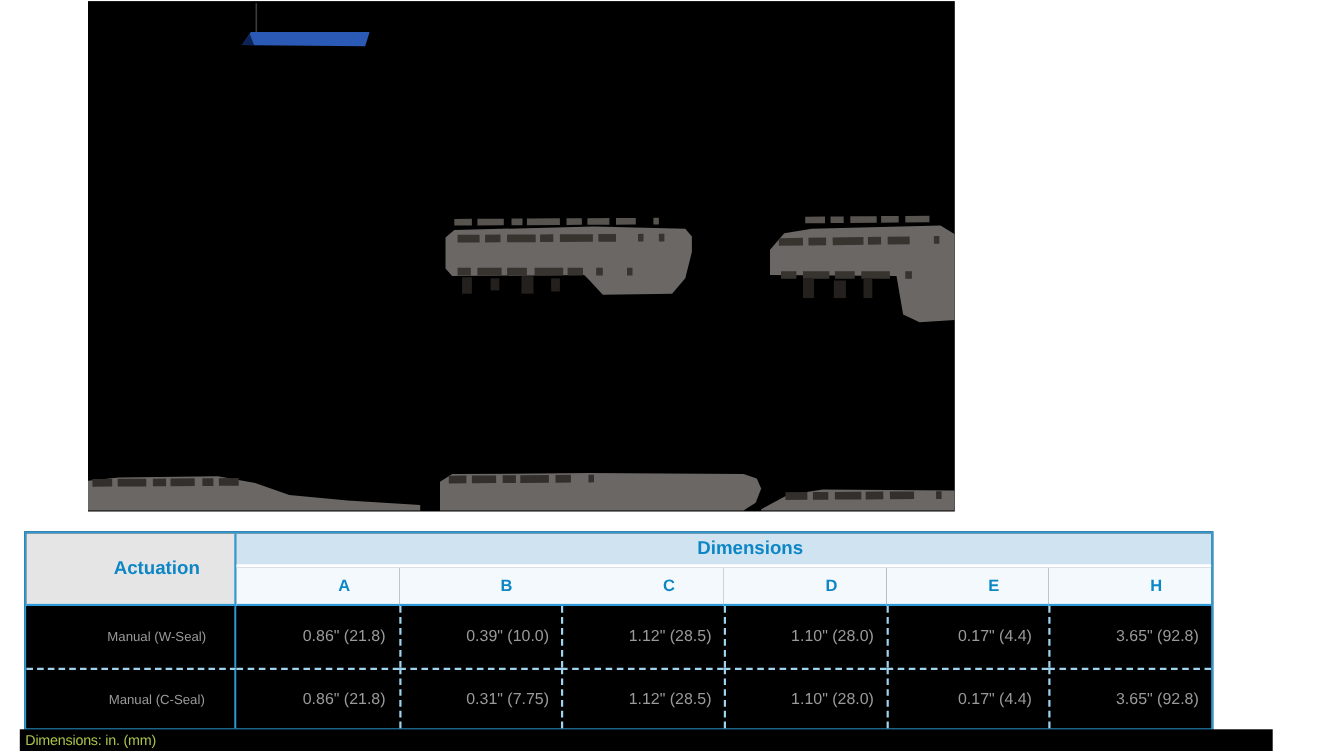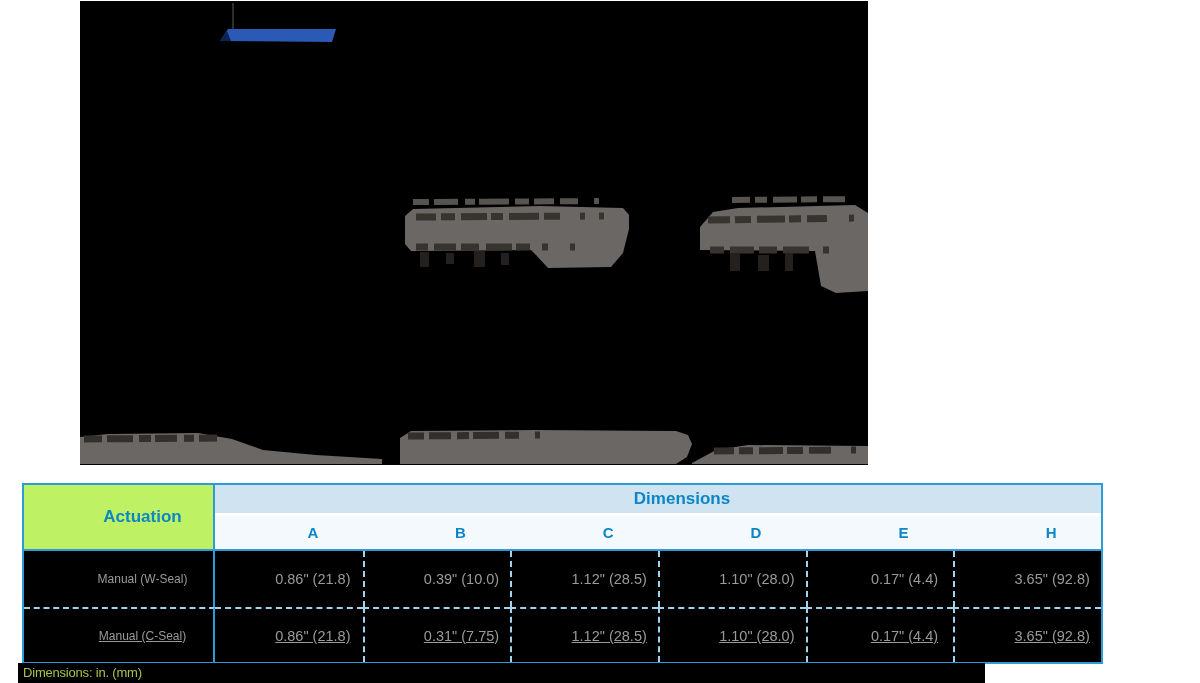--- a/index.html
+++ b/index.html
@@ -18,43 +18,43 @@
   
   .dim-table {
     position:absolute; left:22px; top:483px; width:1081px;
     border:2px solid #2e9bd6; background:#000000;
     display:grid;
     grid-template-columns:191px repeat(6, 1fr);
     grid-template-rows:31px 35px 56px 55px;
   }
   .cell { display:flex; align-items:center; justify-content:center;padding-left:48px; }
   .cell-actuation {
-    grid-row:1/3; grid-column:1; background:#bef264;
+    grid-row:1/3; grid-column:1; background:#e5e5e5;
     border-right:2px solid #2e9bd6; border-bottom:2px solid #2e9bd6;
     color:#0d86c6; font-weight:bold; font-size:17px;
   }
   .cell-dimensions {
     grid-column:2/8; background:#cfe3f1; border-bottom:3px solid #ffffff;
     color:#0d86c6; font-weight:bold; font-size:17px;
   }
   .hletter {
     background:#f3f9fd; color:#0d86c6; font-weight:bold; font-size:15px;
     border-bottom:2px solid #2e9bd6;
   }
   .dlabel {
     background:#000000; color:#9a9a9a; font-size:12px;
     border-right:2px solid #2e9bd6;
   }
   .dval { background:#000000; color:#9a9a9a; font-size:14.5px; }
   .dash-l { border-left:2px dashed #9fd4ef; }
-  .row2 { border-top:2px dashed #9fd4ef;text-decoration:underline; }
+  .row2 { border-top:2px dashed #9fd4ef; }
 
   
   .note-strip {
-    position:absolute; left:18px; top:663px; width:967px; height:20px;
+    position:absolute; left:18px; top:663px; width:1139px; height:20px;
     background:#000000; display:flex; align-items:center;
   }
   .note-text {
     color:#a9c24a; font-size:13px; padding-left:5px; letter-spacing:-0.2px;
     line-height:20px;
   }
 </style>
 </head>
 <body>
 

